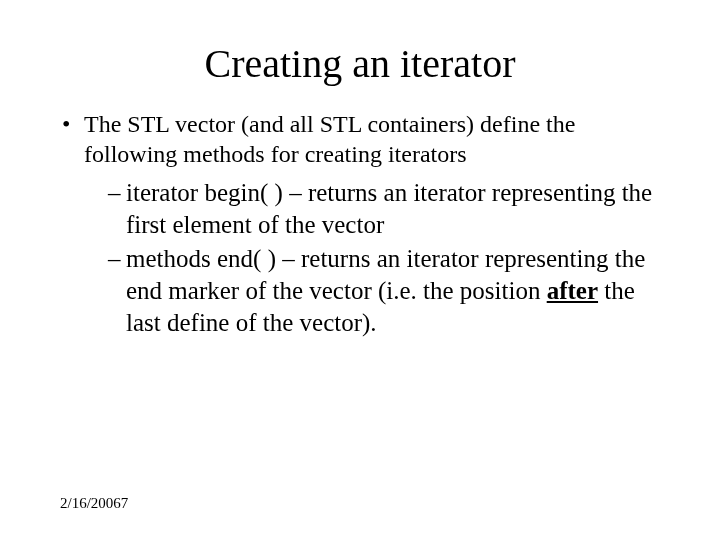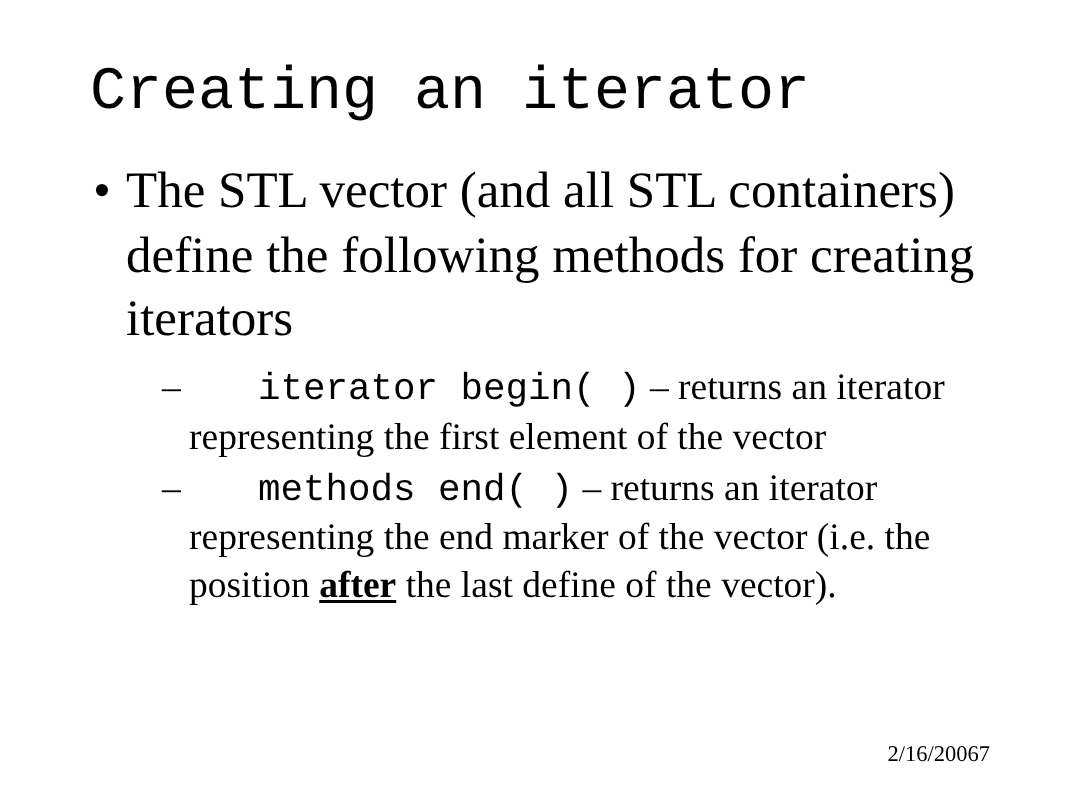--- a/index.html
+++ b/index.html
@@ -1,27 +1,27 @@
 <!DOCTYPE html>
 <html><head>
 <meta charset="utf-8">
 <style>
   * { margin: 0; padding: 0; box-sizing: border-box; }
   html, body { width: 720px; height: 540px; background: #fff; font-family: "Times New Roman", Times, serif; color: #000; }
   .slide { position: relative; width: 720px; height: 540px; padding: 40px 60px 0 60px; }
-  .title { font-size: 40px; font-weight: 400; margin-bottom: 22px; font-family: Liberation Mono, monospace; }
-  .bullet-main { font-size: 34px; line-height: 1.25; padding-left: 24px; position: relative; margin-bottom: 8px; }
+  .title { text-align: center; font-size: 40px; font-weight: 400; margin-bottom: 22px; }
+  .bullet-main { font-size: 24px; line-height: 1.25; padding-left: 24px; position: relative; margin-bottom: 8px; }
   .bullet-main::before { content: "•"; position: absolute; left: 2px; top: 0; }
   .sub-list { padding-left: 48px; }
   .bullet-sub { font-size: 25px; line-height: 1.28; padding-left: 18px; position: relative; margin-bottom: 2px; }
   .bullet-sub::before { content: "–"; position: absolute; left: 0; top: 0; }
-  .code { font-family: Liberation Mono, monospace; margin-left: 46px; }
+  .code { font-family: Liberation Serif, serif; }
   .underline { text-decoration: underline; }
   .bold { font-weight: bold; text-align: right; }
-  .footer { position: absolute; bottom: 28px; left: 60px; right: 60px; font-size: 15px; display: flex; justify-content: flex-end; }
+  .footer { position: absolute; bottom: 28px; left: 60px; right: 60px; font-size: 15px; display: flex; justify-content: flex-start; }
 </style>
 </head>
 <body>
 
 <div class="slide">
   <h1 class="title">Creating an iterator</h1>
 
   <div class="bullet-main">The STL vector (and all STL containers) define the following methods for creating iterators</div>
 
   <div class="sub-list">

